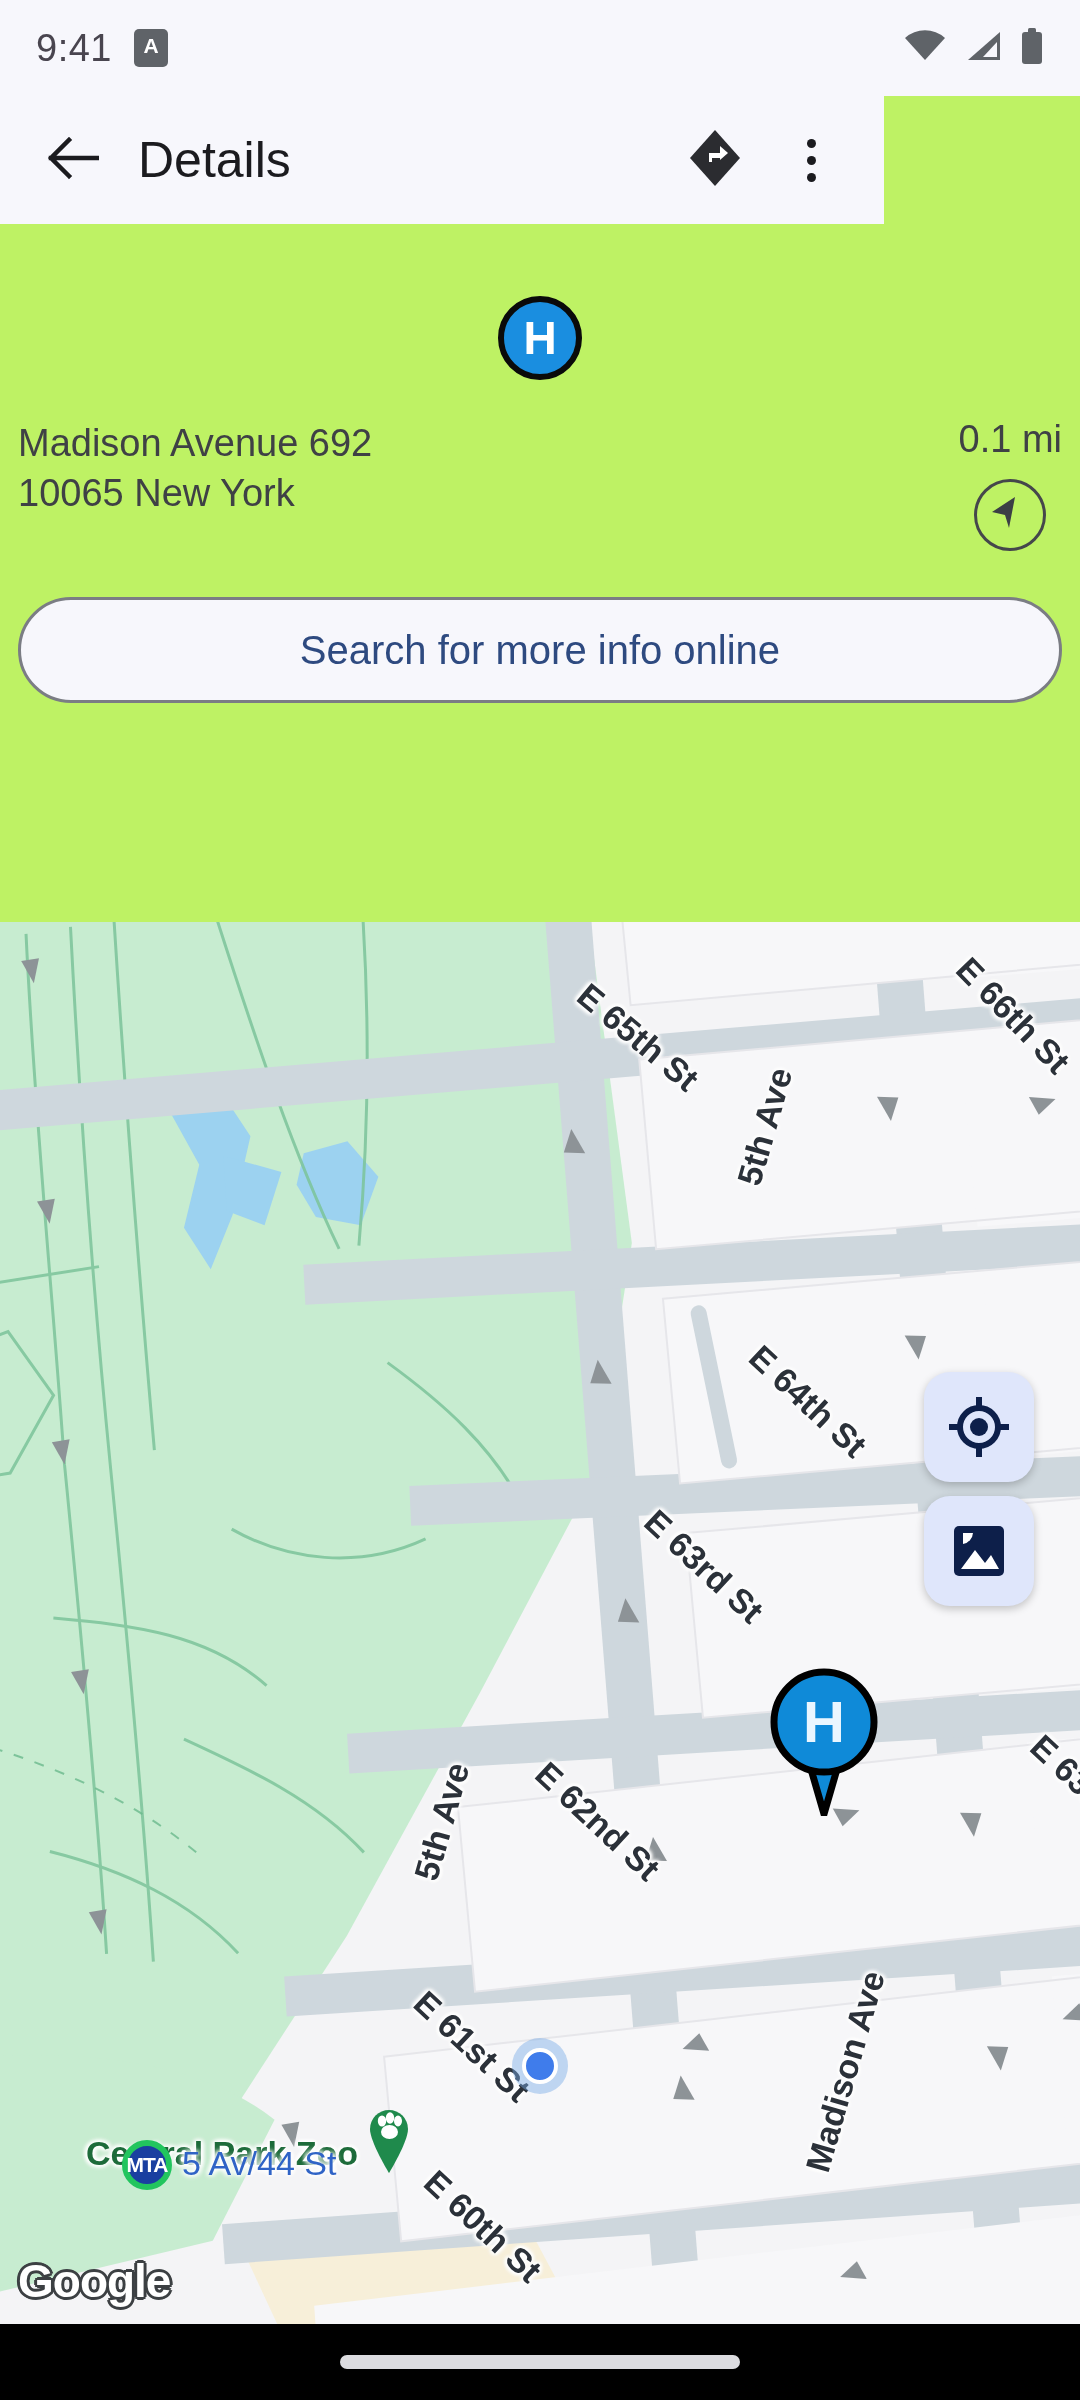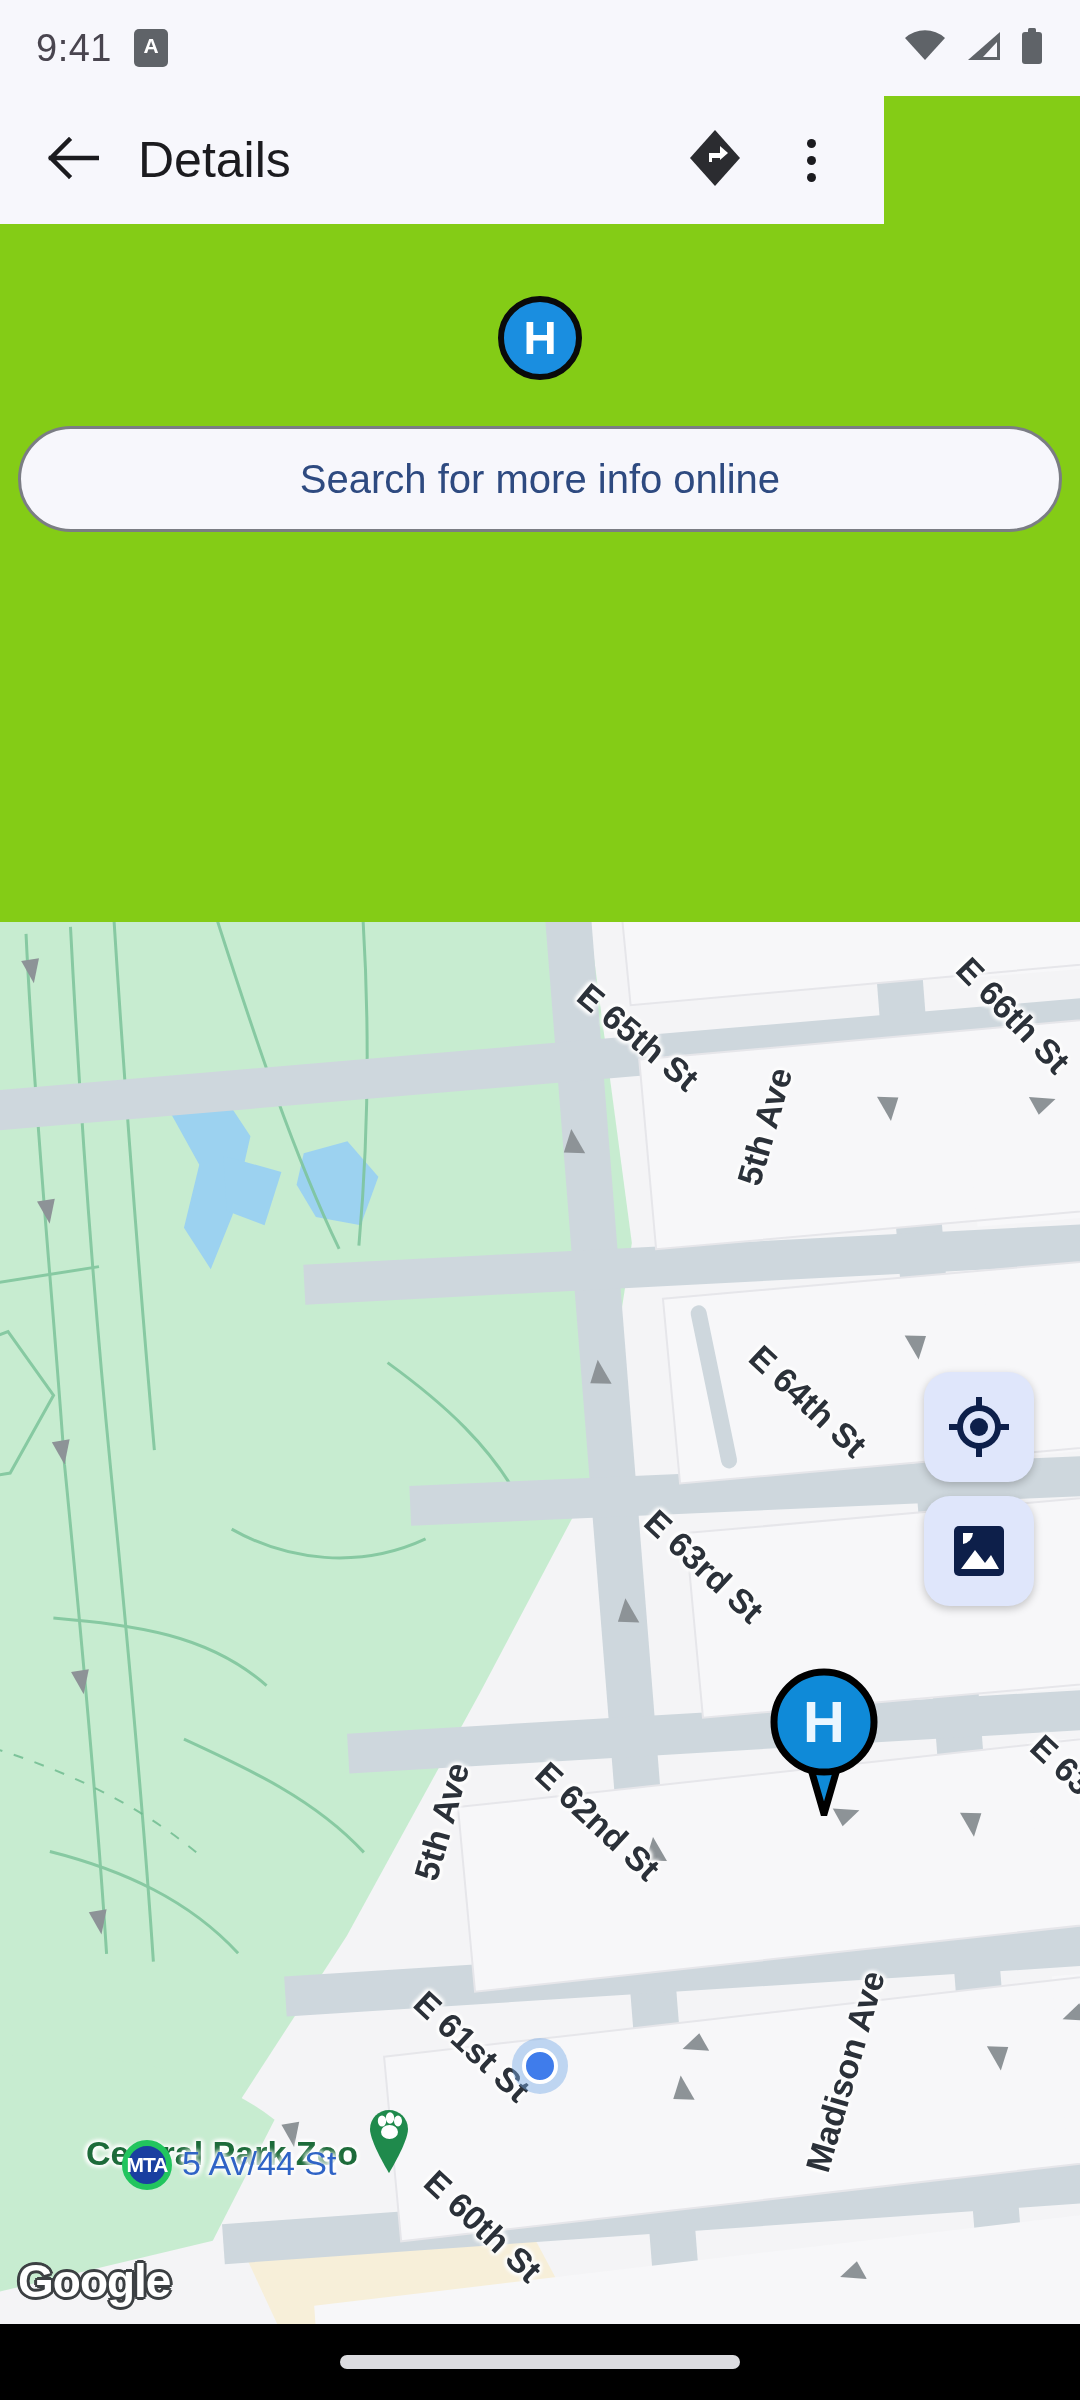--- a/index.html
+++ b/index.html
@@ -2,21 +2,21 @@
 <html><head>
 <meta charset="utf-8">
 <style>
   * { margin:0; padding:0; box-sizing:border-box; }
   html, body {
     width:1080px; height:2400px;
     background:#f7f7fc;
     font-family:"Liberation Sans", sans-serif;
     overflow:hidden;
   }
-  #screen { position:relative; width:1080px; height:2400px; background:#84cc16; }
+  #screen { position:relative; width:1080px; height:2400px; background:#bef264; }
 
   
   .statusbar {
     position:absolute; top:0; left:0; width:1080px; height:96px;
     display:flex; align-items:center; justify-content:space-between;
     padding:0 36px; background:#f7f7fc;
   }
   .sb-left { display:flex; align-items:center; gap:22px; }
   .sb-time { font-size:38px; color:#49454f; letter-spacing:.5px; }
   .sb-appicon {
@@ -205,20 +205,36 @@
           </span>
       </div>
     </div>
   </div>
 
   <div class="poi">
     <div class="poi-badge-wrap">
       <div class="poi-badge">H</div>
     </div>
 
+    <div class="addr-row">
+      <div class="addr-lines">
+        <div>Madison Avenue 692</div>
+        <div>10065 New York</div>
+      </div>
+      <div class="addr-right">
+        <div class="dist">0.1 mi</div>
+        <div class="compass">
+          <span>
+            <svg width="46" height="46" viewBox="0 0 46 46">
+              <path d="M28 7 L22 38 L18 25 L5 22 Z" fill="#3c3f45"></path>
+            </svg>
+          </span>
+        </div>
+      </div>
+    </div>
 
     <div class="search-btn">
       <span>Search for more info online</span>
     </div>
   </div>
 
 
   <div class="map">
 
     <svg width="1080" height="1402" viewBox="0 0 1080 1402">

